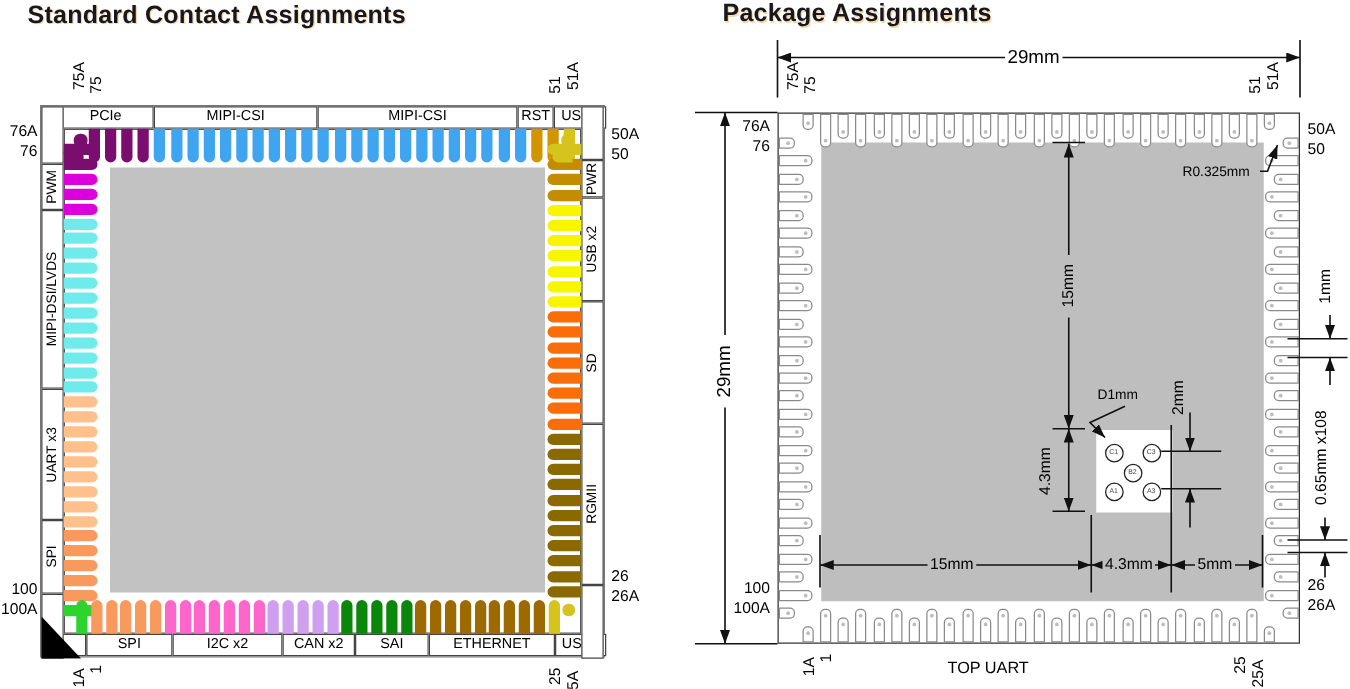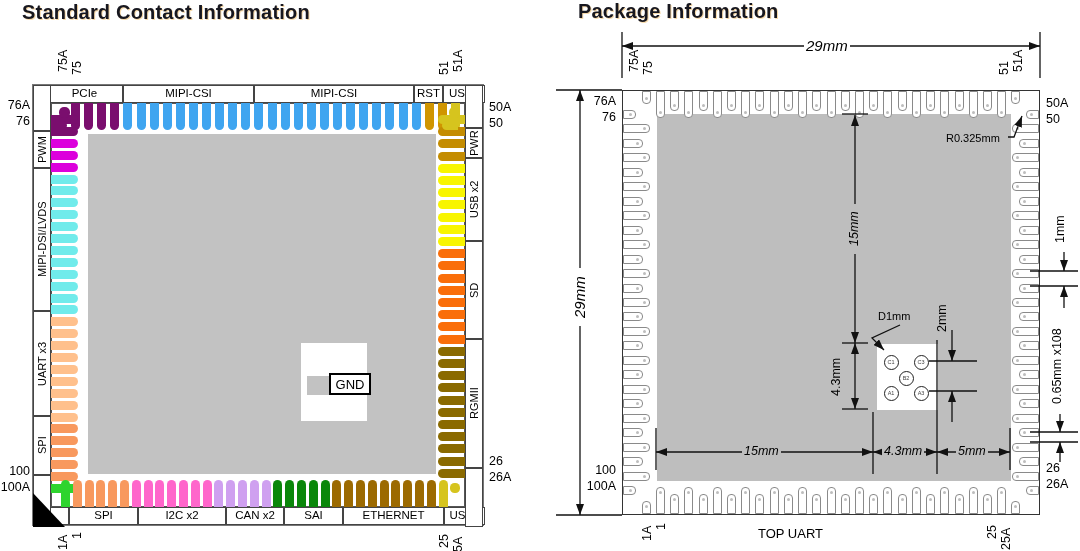--- a/index.html
+++ b/index.html
@@ -30,29 +30,29 @@
   .tri{position:absolute;background:#000;clip-path:polygon(0 0,0 100%,100% 100%);}
   .fid{
     position:absolute;border-radius:50%;background:#fff;border:1.6px solid #222;box-sizing:border-box;
     display:flex;align-items:center;justify-content:center;font-size:5.5px;color:#444;
   }
   .anno{position:absolute;font-size:12.5px;line-height:1.1;white-space:nowrap;color:#000;}
   .anno.rot{
     writing-mode:vertical-rl;transform:rotate(180deg);
     display:flex;align-items:center;justify-content:center;
   }
-  .anno.bg{padding:1px 2px;font-style:italic;}
+  .anno.bg{padding:1px 2px;}
   #dims{position:absolute;left:0;top:0;pointer-events:none;}
   #annos{position:absolute;left:0;top:0;width:100%;height:100%;pointer-events:none;}
 </style>
 </head>
 <body>
 
-<div class="title" id="title-left">Standard Contact Information</div>
-<div class="title" id="title-right">Package Information</div>
+<div class="title" id="title-left">Standard Contact Assignments</div>
+<div class="title" id="title-right">Package Assignments</div>
 
 <div id="left-diagram" style="left: 32px; top: 84px; width: 452px; height: 442px;">
     <div class="cell" style="left: 0px; top: 0px; width: 13px; height: 18px;"></div>
     <div class="cell" style="left: 13px; top: 0px; width: 77px; height: 18px;">PCIe</div>
     <div class="cell" style="left: 90px; top: 0px; width: 131px; height: 18px;">MIPI-CSI</div>
     <div class="cell" style="left: 221px; top: 0px; width: 160px; height: 18px;">MIPI-CSI</div>
     <div class="cell" style="left: 381px; top: 0px; width: 29px; height: 18px;">RST</div>
     <div class="cell" style="left: 410px; top: 0px; width: 42px; height: 18px;">USB3</div>
     <div class="cell" style="left: 0px; top: 422px; width: 36px; height: 18px;"></div>
     <div class="cell" style="left: 36px; top: 422px; width: 69px; height: 18px;">SPI</div>
@@ -199,24 +199,20 @@
     <div class="pin" style="background: rgb(156, 106, 0); left: 370.2px; top: 395px; width: 9px; height: 27px; border-radius: 5px 5px 0px 0px;"></div>
     <div class="pin" style="background: rgb(156, 106, 0); left: 382px; top: 395px; width: 9px; height: 27px; border-radius: 5px 5px 0px 0px;"></div>
     <div class="pin" style="background: rgb(156, 106, 0); left: 393.8px; top: 395px; width: 9px; height: 27px; border-radius: 5px 5px 0px 0px;"></div>
     <div class="pin" style="background: rgb(214, 196, 30); left: 405.6px; top: 395px; width: 9px; height: 27px; border-radius: 5px 5px 0px 0px;"></div>
     <div class="pin" style="left: 26px; top: 22px; width: 11px; height: 11px; background: rgb(122, 14, 110); border-radius: 45%;"></div>
     <div class="pin" style="left: 18px; top: 36px; width: 16px; height: 9px; background: rgb(122, 14, 110); border-radius: 0px 5px 5px 0px;"></div>
     <div class="pin" style="left: 416px; top: 22px; width: 11px; height: 11px; background: rgb(214, 196, 30); border-radius: 45%;"></div>
     <div class="pin" style="left: 409px; top: 36px; width: 16px; height: 9px; background: rgb(214, 196, 30); border-radius: 5px 0px 0px 5px;"></div>
     <div class="pin" style="left: 417px; top: 398px; width: 10px; height: 10px; background: rgb(214, 196, 30); border-radius: 45%;"></div>
     <div class="tri" style="left: 0px; top: 408px; width: 32px; height: 34px;"></div>
-    <div style="position: absolute; left: 268px; top: 258px; width: 66px; height: 78px; background: rgb(255, 255, 255);">
-      <div style="position: absolute; left: 6px; top: 33px; width: 26px; height: 19px; background: rgb(194, 194, 194);"></div>
-      <div style="position: absolute; left: 28px; top: 30px; width: 42px; height: 22px; background: rgb(255, 255, 255); border: 2px solid rgb(0, 0, 0); box-sizing: border-box; display: flex; align-items: center; justify-content: center; font-size: 13px;">GND</div>
-    </div>
   </div>
 <div id="right-diagram" style="left: 622px; top: 90px; width: 418px; height: 425px;">
     <div class="gray" style="left: 34px; top: 23px; width: 354px; height: 367px; background: rgb(190, 190, 190);"></div>
     <div class="opin" style="left: 18.6111px; top: 0px; width: 9px; height: 13px; border-radius: 0px 0px 4px 4px;">
       <span class="dot" style="left: 2px; bottom: 3px;"></span>
     </div>
     <div class="opin" style="left: 32.8333px; top: 0px; width: 9px; height: 27px; border-radius: 0px 0px 4px 4px;">
       <span class="dot" style="left: 2px; bottom: 3px;"></span>
     </div>
     <div class="opin" style="left: 47.0556px; top: 0px; width: 9px; height: 20px; border-radius: 0px 0px 4px 4px;">

